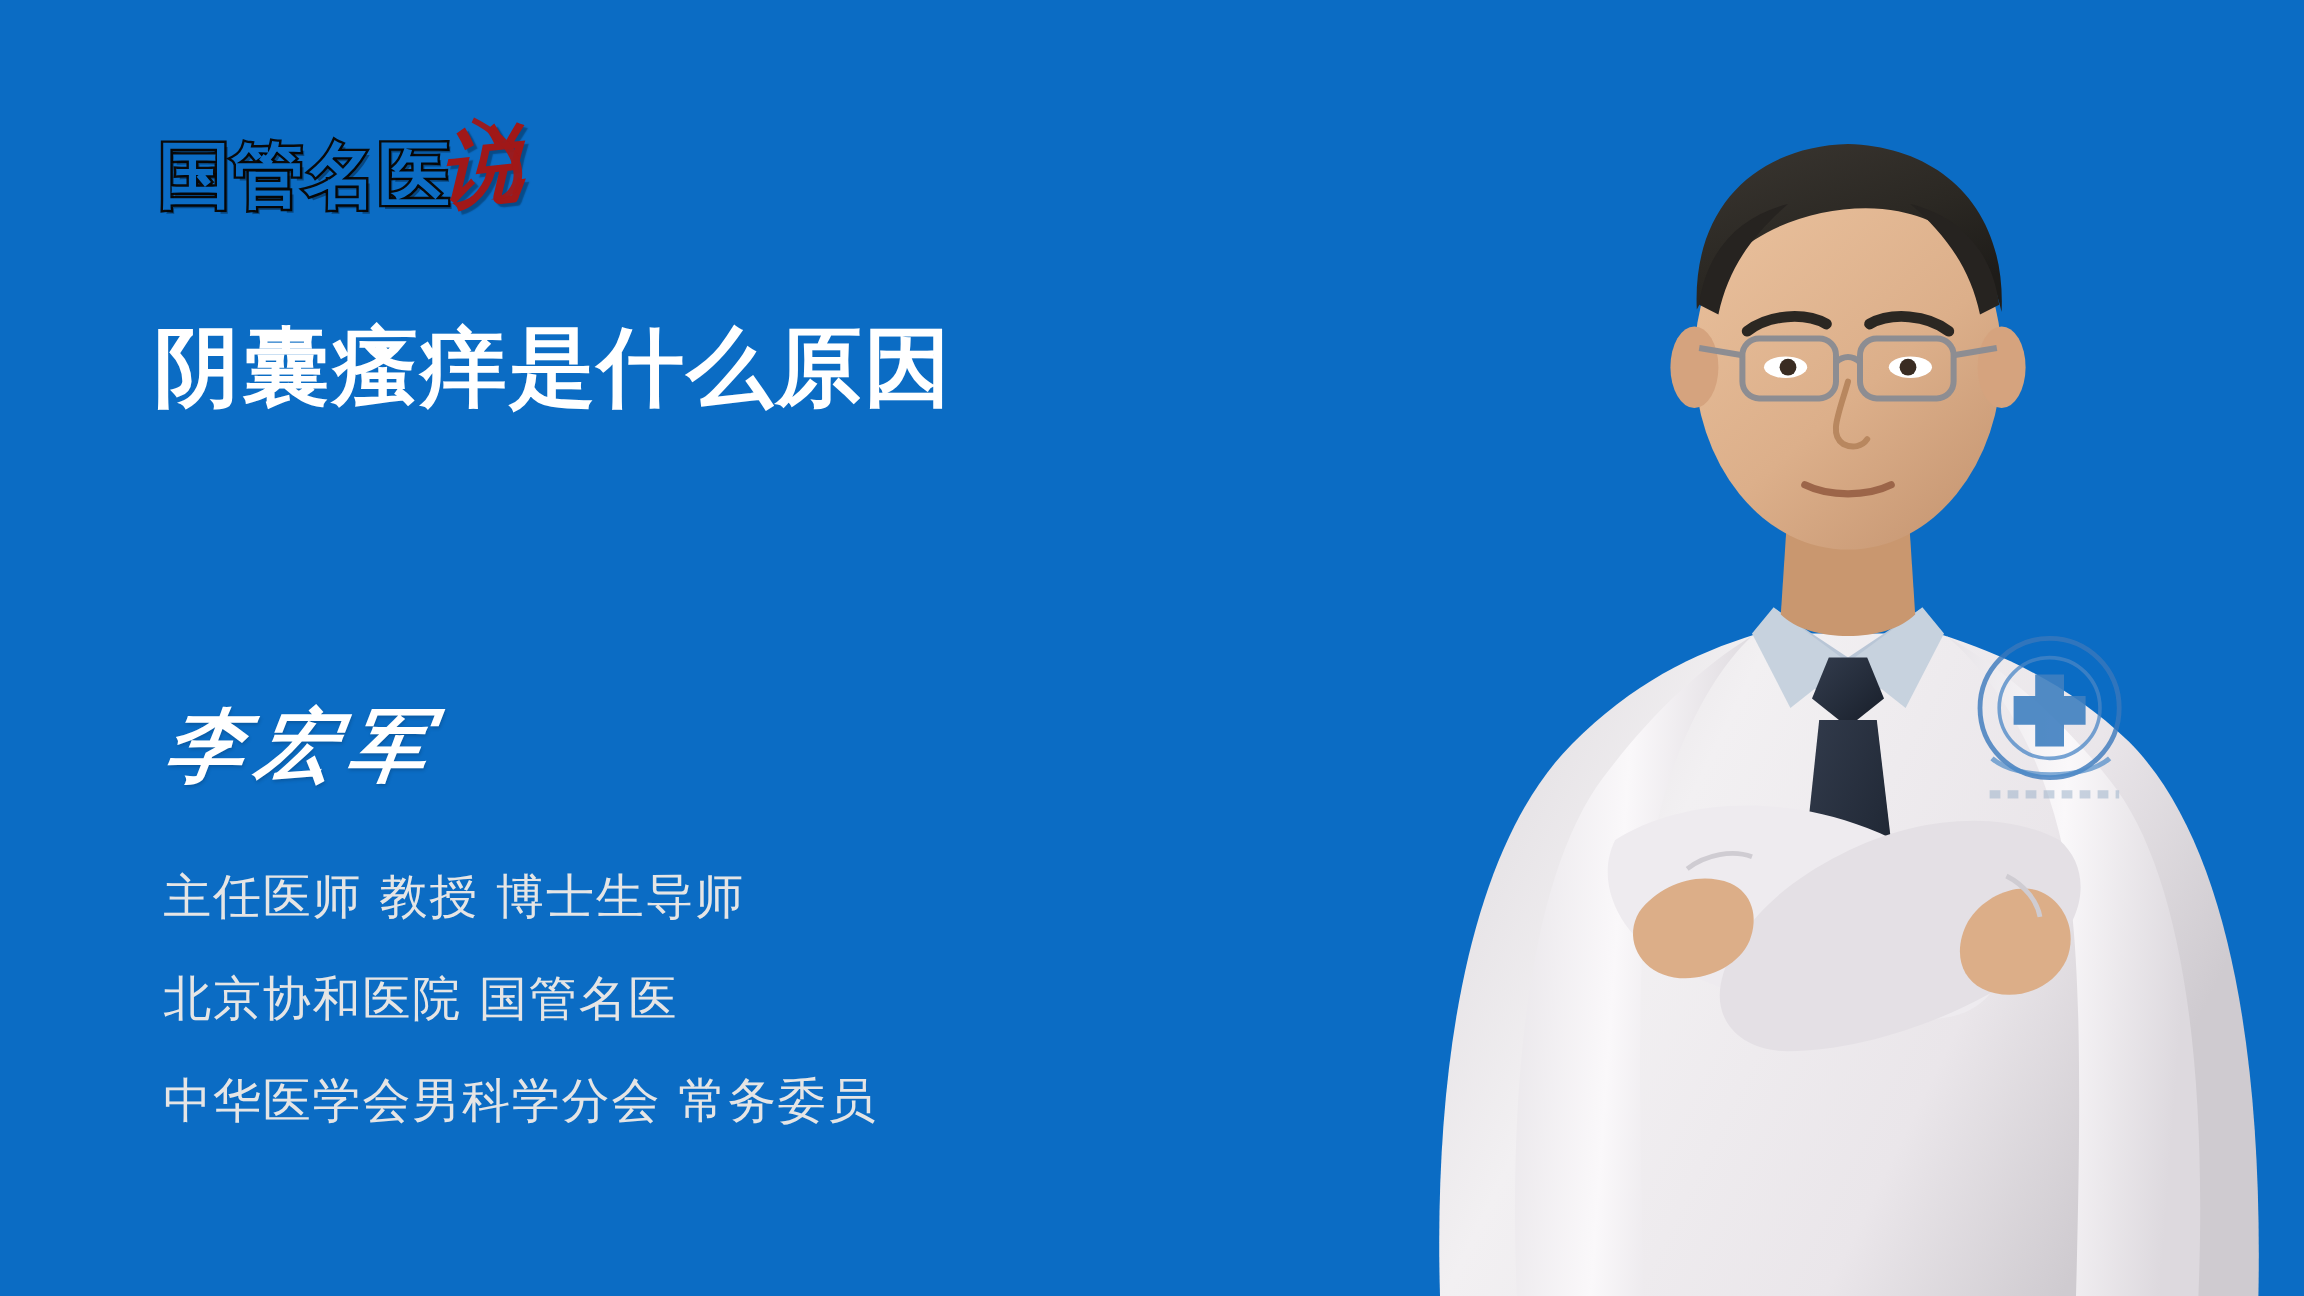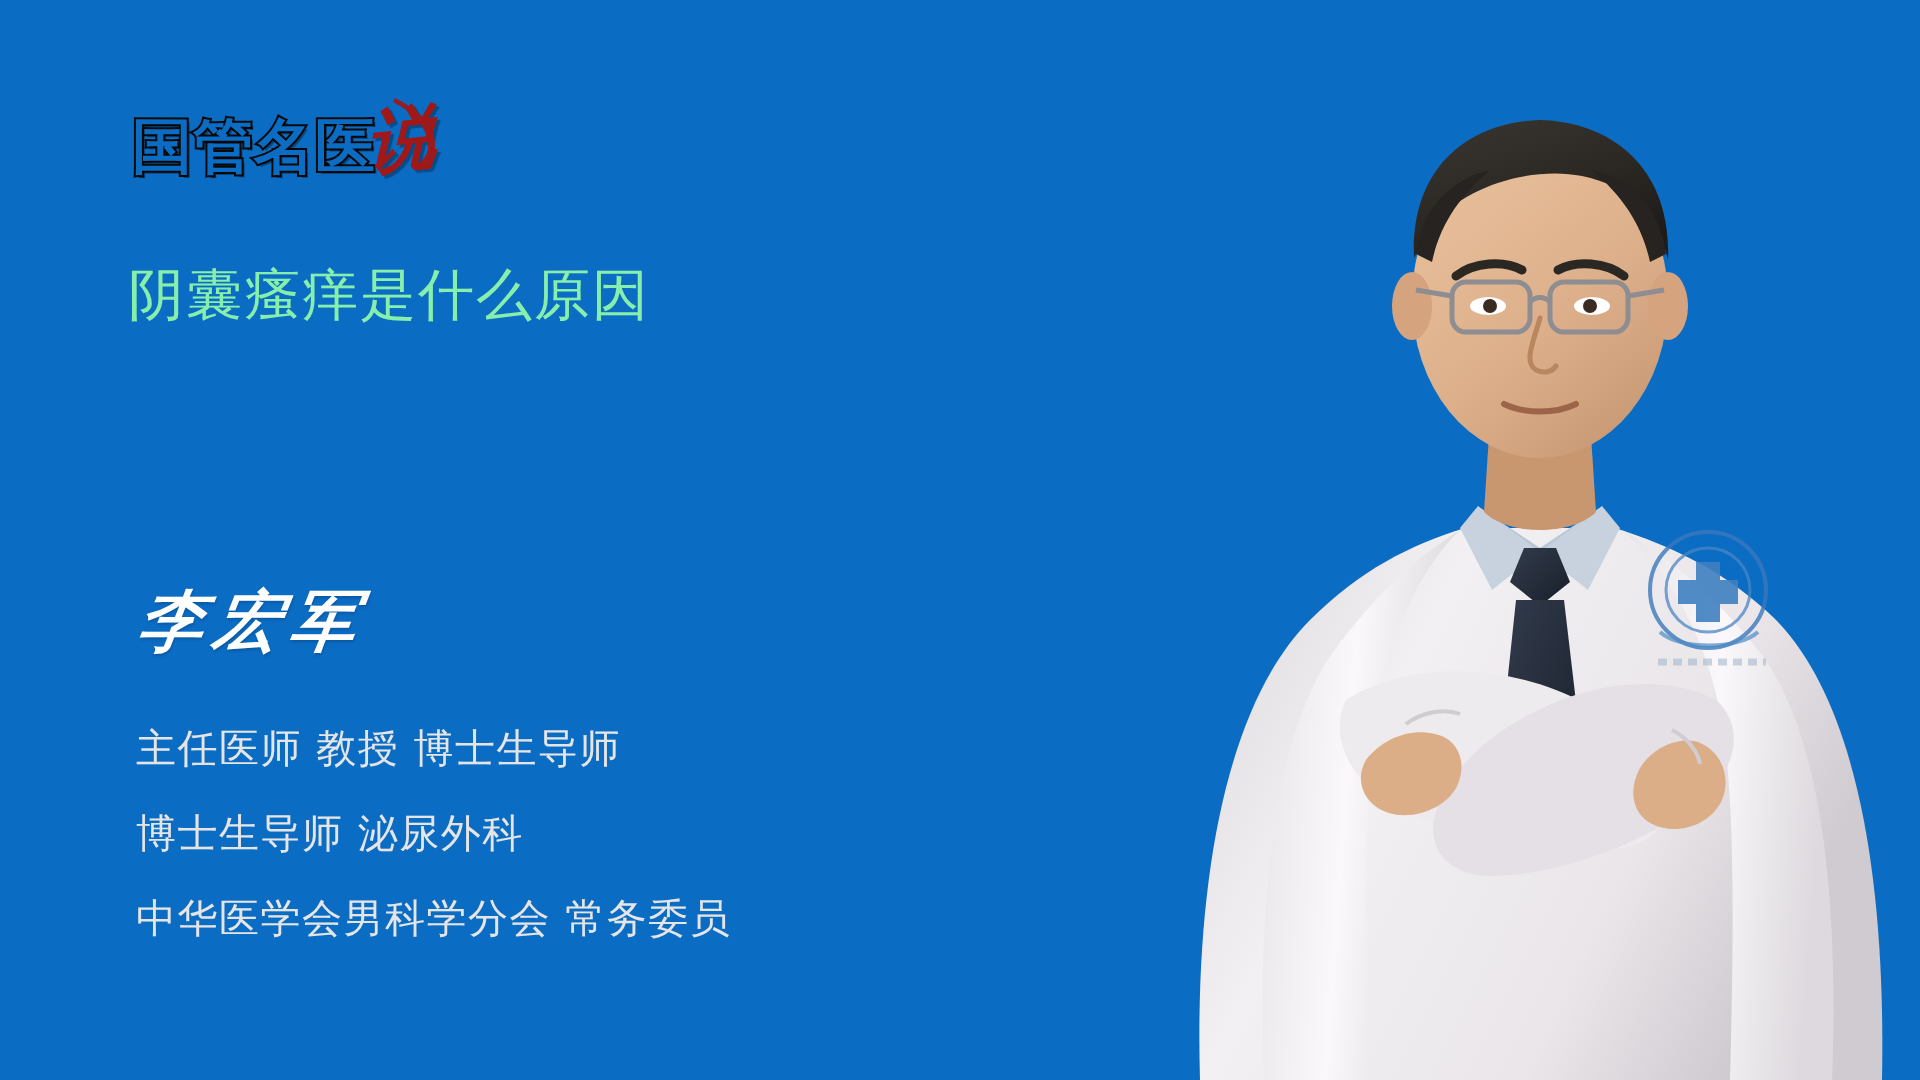--- a/index.html
+++ b/index.html
@@ -60,23 +60,23 @@
     height: 80px;
     pointer-events: none;
   }
 
   
   .headline {
     position: absolute;
     left: 128px;
     top: 256px;
     width: 1000px;
-    color: #86efac;
-    font-size: 56px;
-    font-weight: 400;
+    color: #ffffff;
+    font-size: 72px;
+    font-weight: 700;
     line-height: 1.40;
     letter-spacing: 2px;
     font-family: "DejaVu Sans", "Liberation Sans", sans-serif;
   }
   .headline .hl-line { display: block; white-space: nowrap; }
 
   
   .signature {
     position: absolute;
     left: 134px;
@@ -136,21 +136,21 @@
   </svg>
 
   <div class="headline">
     <span class="hl-line">阴囊瘙痒是什么原因</span>
   </div>
 
   <div class="signature">李宏军</div>
 
   <div class="credentials">
     <div class="cred-line">主任医师  教授  博士生导师</div>
-    <div class="cred-line">博士生导师  泌尿外科</div>
+    <div class="cred-line">北京协和医院  国管名医</div>
     <div class="cred-line">中华医学会男科学分会  常务委员</div>
   </div>
 
   <div class="portrait">
     <svg viewBox="0 0 760 1080" preserveAspectRatio="xMidYMax meet">
       <defs>
         <linearGradient id="coatg" x1="0" y1="0" x2="1" y2="0.4">
           <stop offset="0%" stop-color="#dcd8dc"></stop>
           <stop offset="35%" stop-color="#f2f0f2"></stop>
           <stop offset="75%" stop-color="#eae6ea"></stop>

